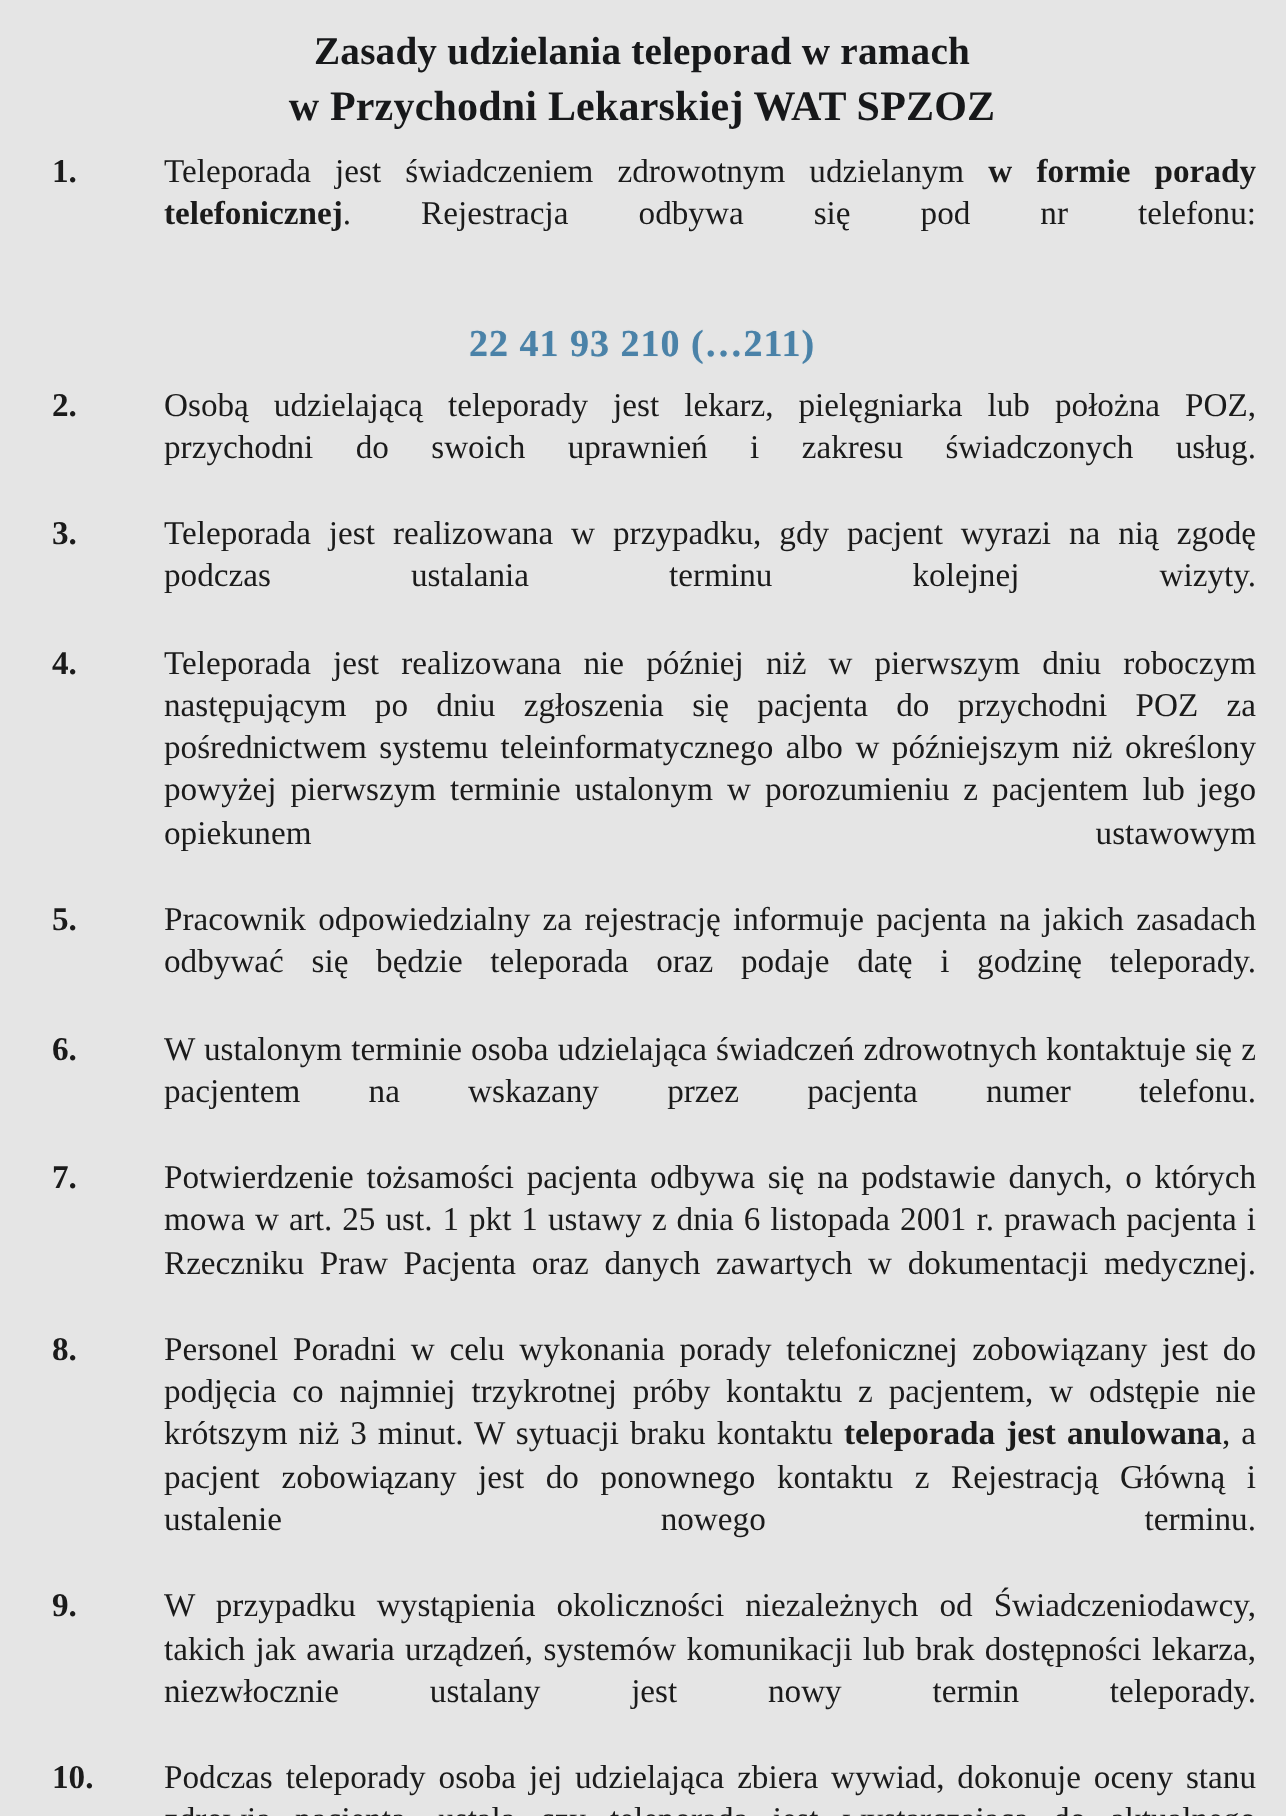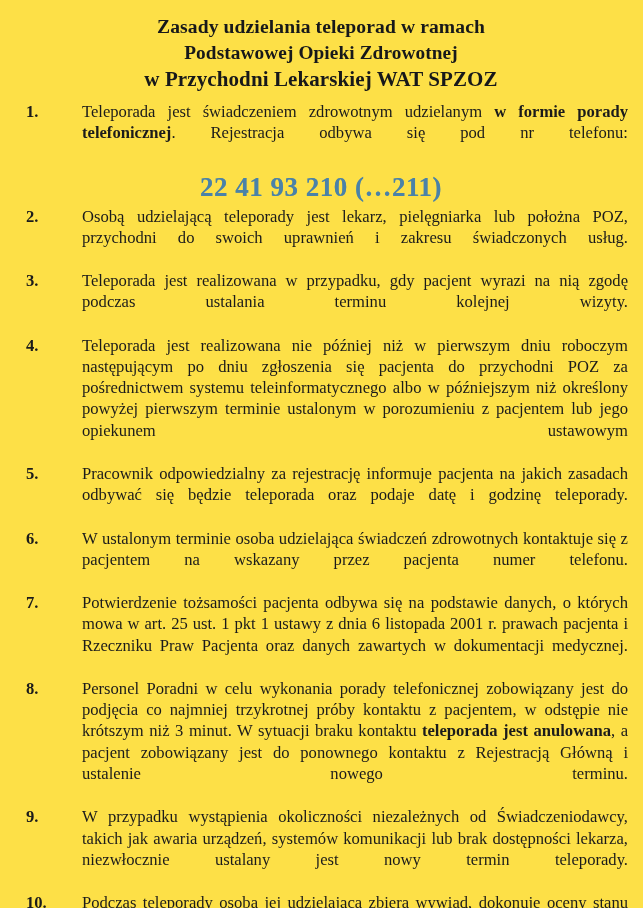--- a/index.html
+++ b/index.html
@@ -14,21 +14,21 @@
     font-family: "Liberation Serif", "DejaVu Serif", serif;
     color: #1b1b1b;
     -webkit-font-smoothing: antialiased;
   }
   .page {
     position: relative;
     width: 643px;
     height: 908px;
     box-sizing: border-box;
     padding: 14px 15px 0 14px;
-    background: #fde047;
+    background: #e5e5e5;
   }
   
   .doc-title {
     text-align: center;
     font-weight: bold;
     font-size: 19.5px;
     line-height: 26px;
     letter-spacing: 0.1px;
     margin: 0 0 9px 0;
     color: #17181a;
@@ -73,36 +73,35 @@
   .rule .body::after {
     content: "";
     display: inline-block;
     width: 100%;
   }
 
   
   .phone-line {
     text-align: center;
     font-weight: bold;
-    font-size: 27px;
+    font-size: 19px;
     line-height: 32px;
     letter-spacing: 0.5px;
-    margin: 6px 0 3px 0;
+    margin: 18px 0 3px 0;
     color: #4a82a8;
     text-shadow: 0 0 0.4px rgba(74,130,168,0.55);
   }
 </style>
 </head>
 <body>
 
 <div class="page">
 
   <h1 class="doc-title">
     <span class="tline l1">Zasady udzielania teleporad w ramach</span>
-    <span class="tline l2">Podstawowej Opieki Zdrowotnej</span>
     <span class="tline l3">w Przychodni Lekarskiej WAT SPZOZ</span>
   </h1>
 
   <ol class="rules">
       <li class="rule">
         <span class="num">1.</span>
         <span class="body"><span>Teleporada jest świadczeniem zdrowotnym udzielanym </span><b>w formie porady telefonicznej</b><span>. Rejestracja odbywa się pod nr telefonu:</span></span>
       </li>
       <li class="phone-line" style="color: rgb(74, 130, 168);">22 41 93 210 (…211)</li>
       <li class="rule">

